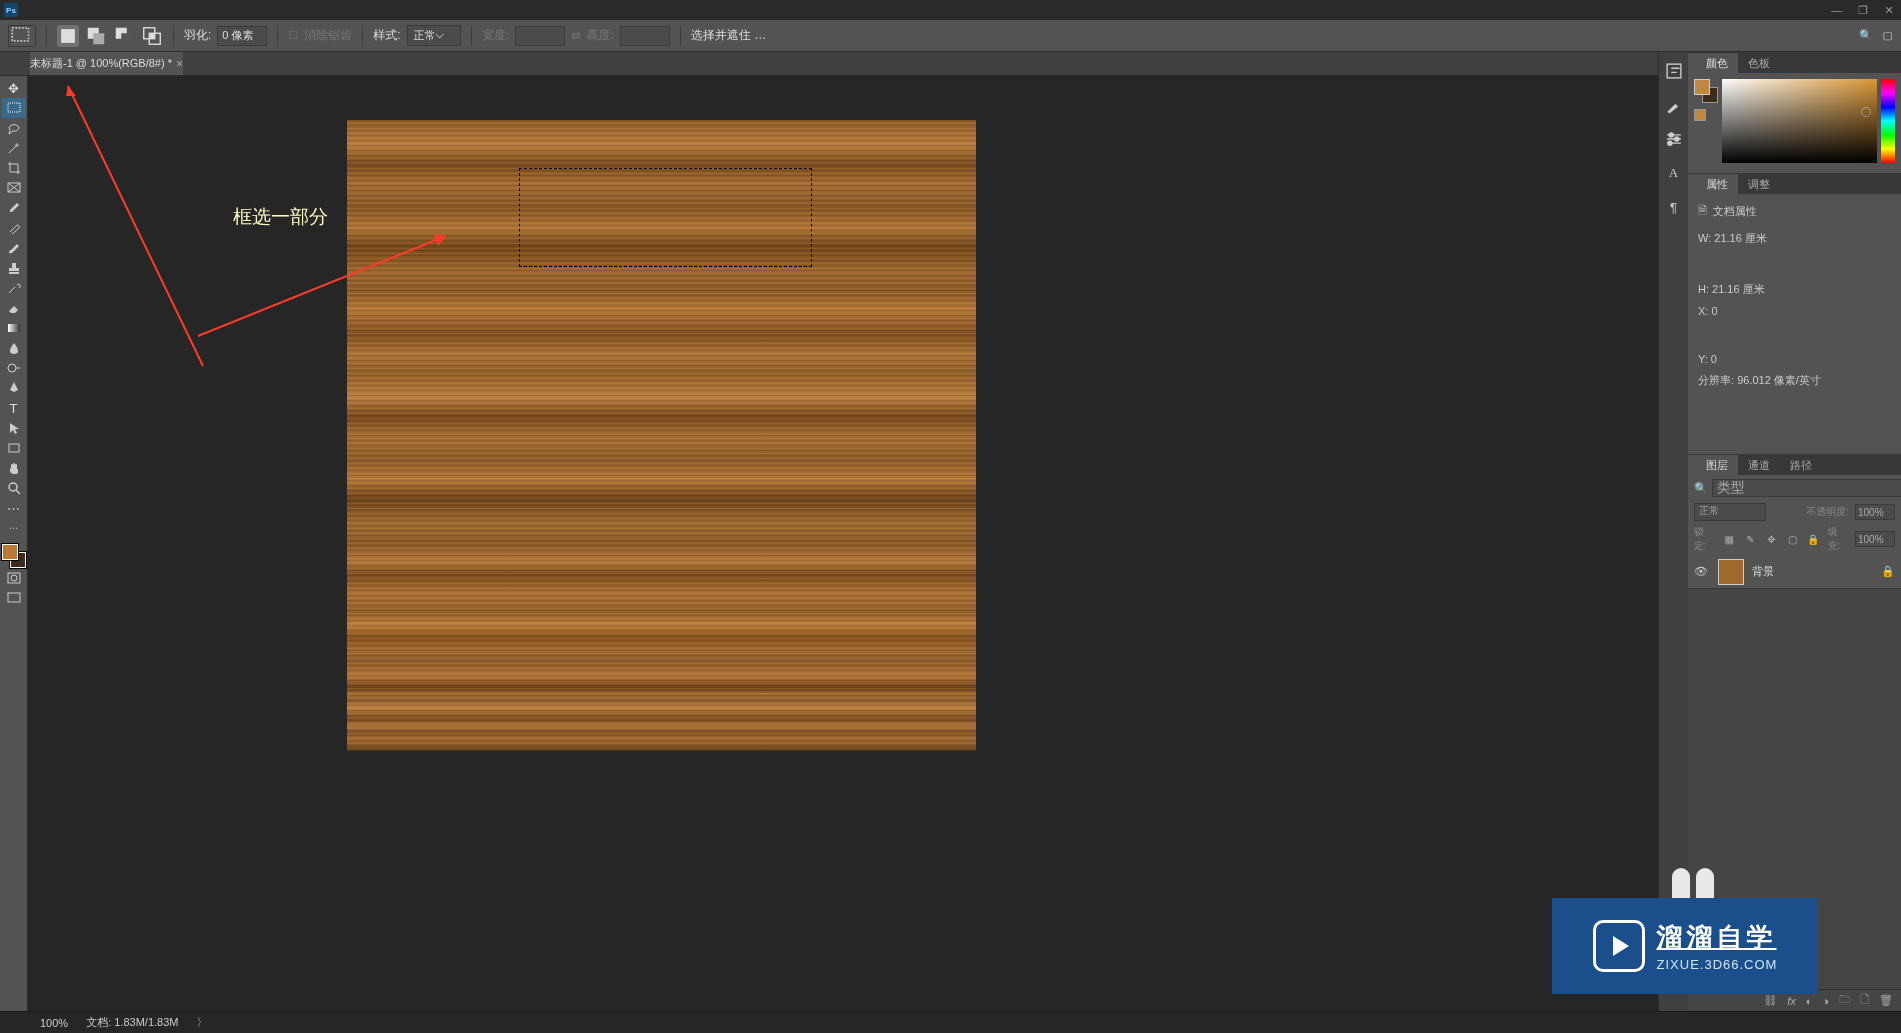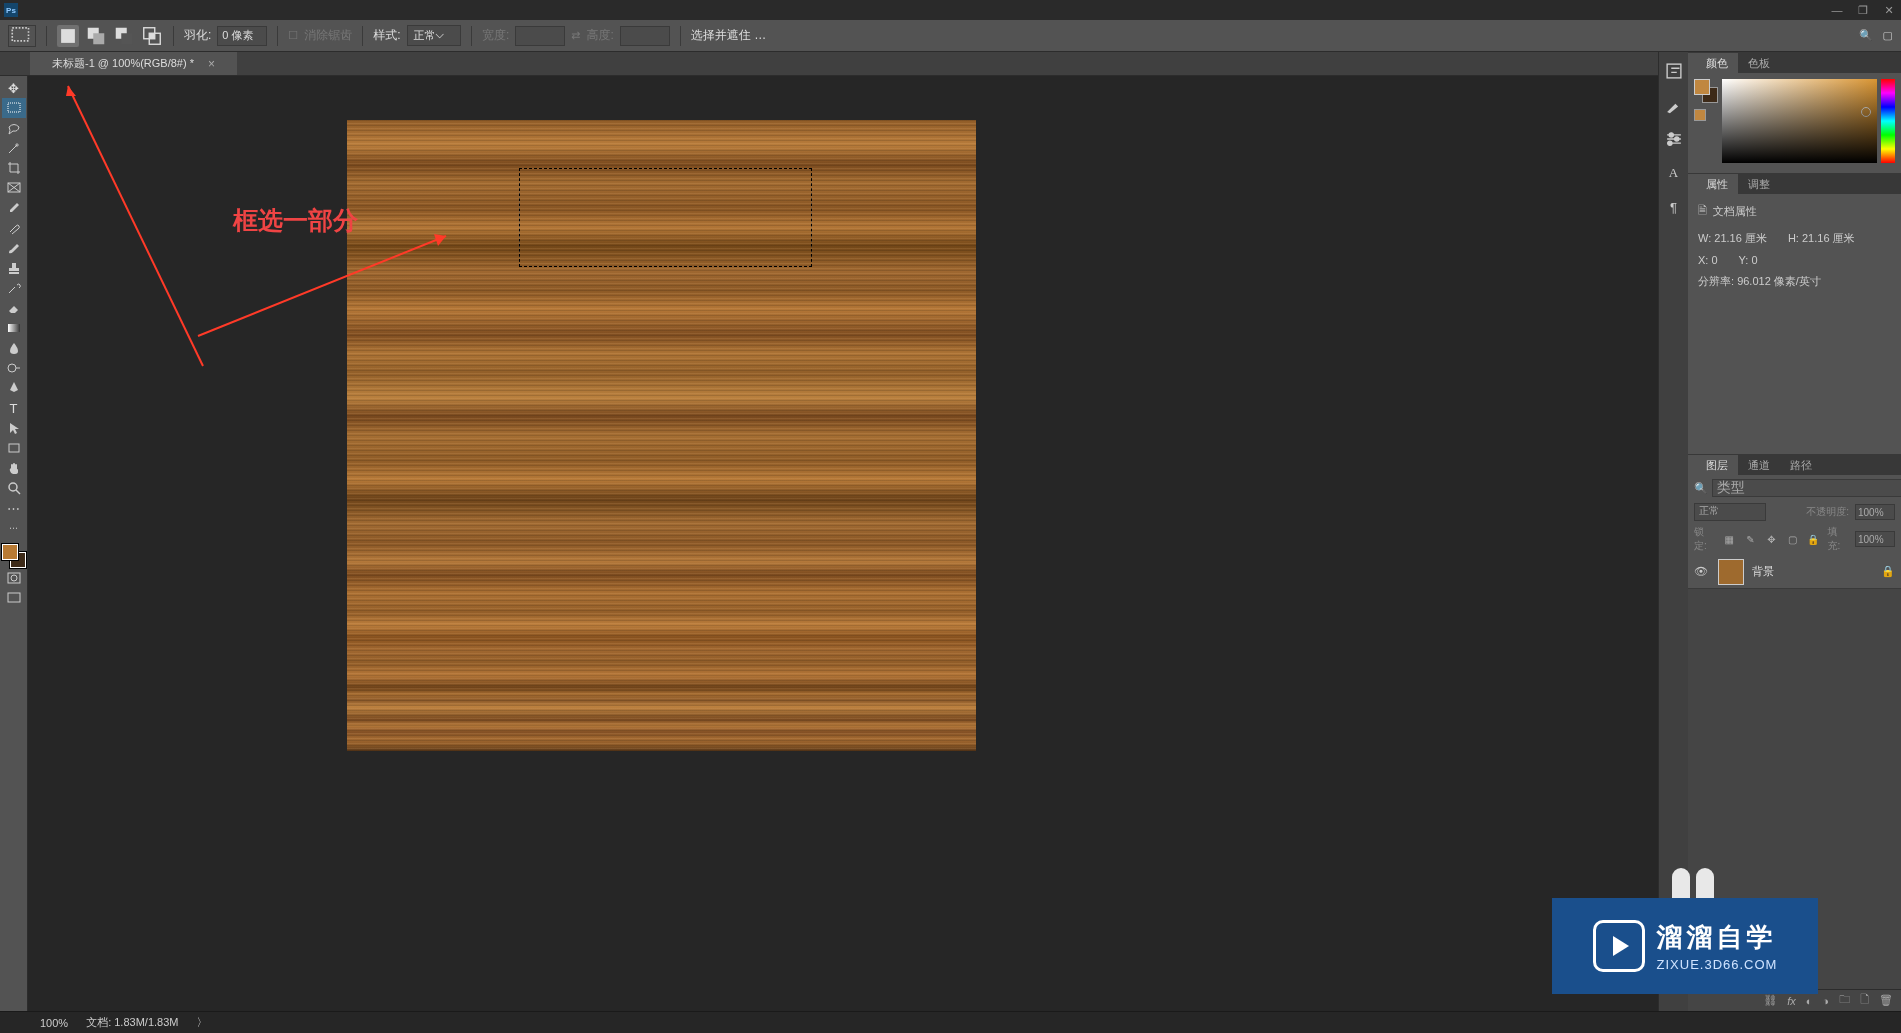--- a/index.html
+++ b/index.html
@@ -85,23 +85,23 @@
       height: 24px;
       background: #404040;
       display: flex;
       align-items: flex-end;
       padding-left: 30px;
       border-bottom: 1px solid #2c2c2c;
     }
     .doc-tab {
       background: #535353;
       color: #ddd;
-      padding: 4px 22px;
+      padding: 4px 0;
       font-size: 11px;
-      display: flex; align-items: center; gap: 14px;
+      display: flex; align-items: center; gap: 4px;
     }
     .doc-tab .close { color: #aaa; font-size: 12px; }
 
     
     .main-area {
       position: absolute;
       top: 76px;
       left: 0;
       right: 0;
       bottom: 22px;
@@ -194,23 +194,23 @@
       width: 293px;
       height: 99px;
       border: 1px dashed #fff;
       outline: 1px dashed #000;
       outline-offset: -1px;
     }
 
     
     .annotation-text {
       position: absolute;
-      color: #ef4444;
-      font-size: 25px;
-      font-weight: 700;
+      color: #fef9c3;
+      font-size: 19px;
+      font-weight: 400;
     }
     .arrow-line { position: absolute; pointer-events: none; }
 
     
     .right-dock {
       position: absolute;
       top: 52px;
       right: 0;
       bottom: 22px;
       display: flex;
@@ -295,22 +295,23 @@
       font-size: 11px;
       color: #ccc;
       height: 260px;
     }
     .props-title {
       display: flex; align-items: center; gap: 6px;
       margin-bottom: 10px;
     }
     .props-row {
       display: flex;
-      gap: 21px;
+      gap: 36px;
       margin-bottom: 8px;
+      flex-direction: column;
     }
     .props-row span { white-space: nowrap; }
 
     
     .layers-body {
       flex: 1;
       display: flex;
       flex-direction: column;
     }
     .layers-controls {
@@ -419,21 +420,21 @@
       display: flex; align-items: center; justify-content: center;
     }
     .wm-play::after {
       content: '';
       border-left: 16px solid #fff;
       border-top: 10px solid transparent;
       border-bottom: 10px solid transparent;
       margin-left: 4px;
     }
     .wm-text { display: flex; flex-direction: column; gap: 2px; }
-    .wm-main { color: #fff; font-size: 26px; font-weight: bold; letter-spacing: 4px; }
+    .wm-main { color: #fff; font-size: 26px; font-weight: bold; letter-spacing: 4px; text-decoration: underline; }
     .wm-sub { color: #cfe3ff; font-size: 13px; letter-spacing: 1px; }
     .wm-bunny {
       position: absolute;
       top: -30px;
       left: 120px;
       display: flex;
       gap: 6px;
     }
     .wm-bunny span {
       width: 18px; height: 30px;

